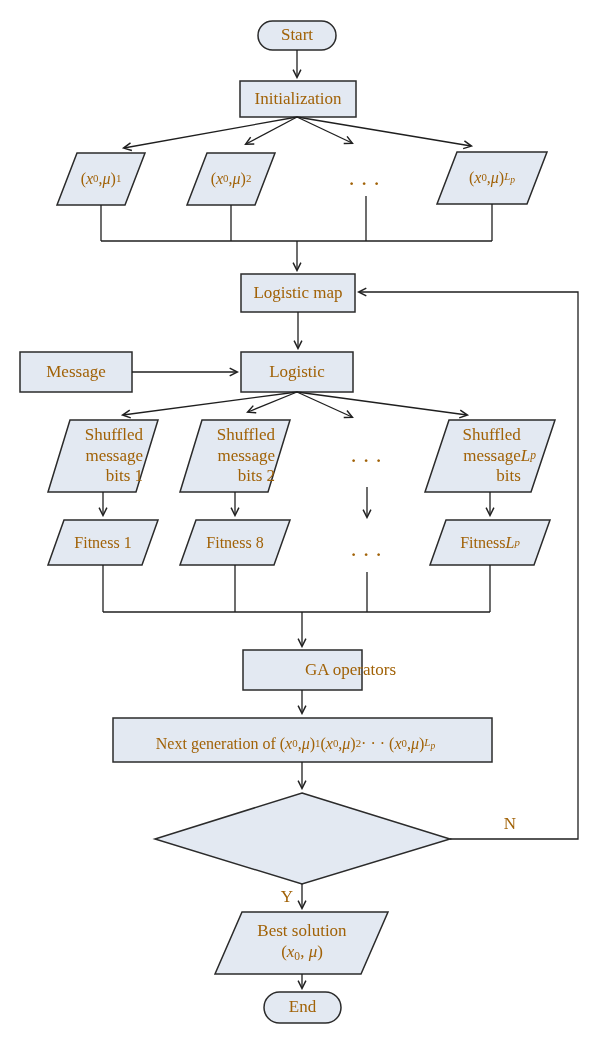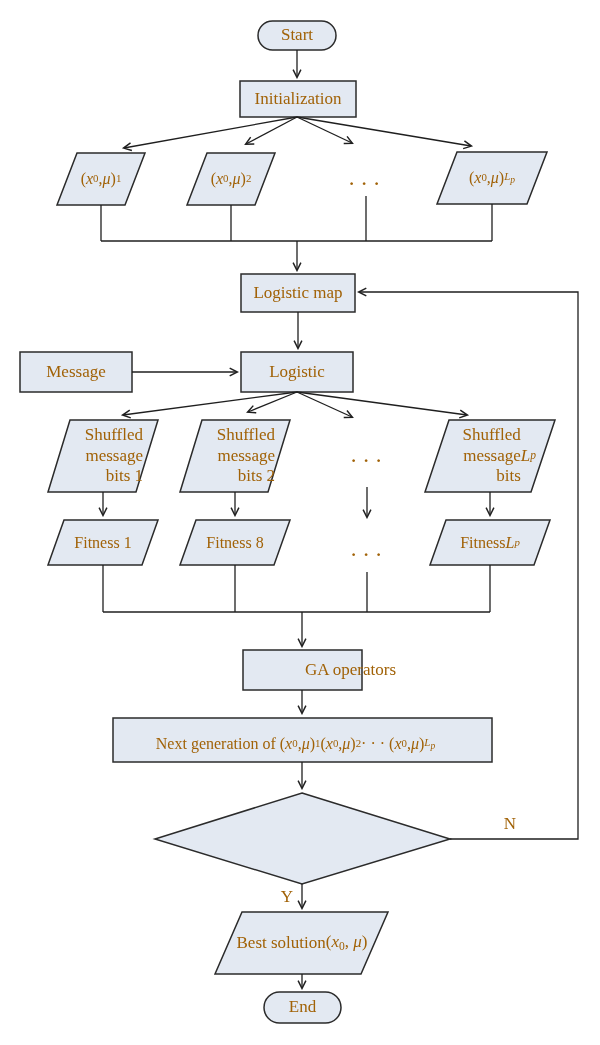--- a/index.html
+++ b/index.html
@@ -11,21 +11,21 @@
   .edge{fill:none;stroke:#1f1f1f;stroke-width:1.3;}
   .label{position:absolute;display:flex;align-items:center;justify-content:center;
          text-align:right;color:#a16207;pointer-events:none;line-height:1.22;}
   .fs17{font-size:17px;}
   .fs16{font-size:16px;}
   .fs15{font-size:17px;}
   .dots{font-size:17px;font-weight:bold;letter-spacing:2px;}
   sub{font-size:68%;vertical-align:-0.28em;}
   sup{font-size:68%;vertical-align:0.5em;}
   sup sub{font-size:88%;vertical-align:-0.35em;}
-  .col{}
+  .col{flex-direction:column;}
 </style>
 </head>
 <body>
 
 <div id="stage">
 
 <svg width="600" height="1045" viewBox="0 0 600 1045">
   <defs>
     <marker id="ah" viewBox="0 0 12 12" refX="9.5" refY="6" markerWidth="9" markerHeight="9" orient="auto">
       <path d="M2,2 L10,6 L2,10" fill="none" stroke="#1f1f1f" stroke-width="1.5"></path>

